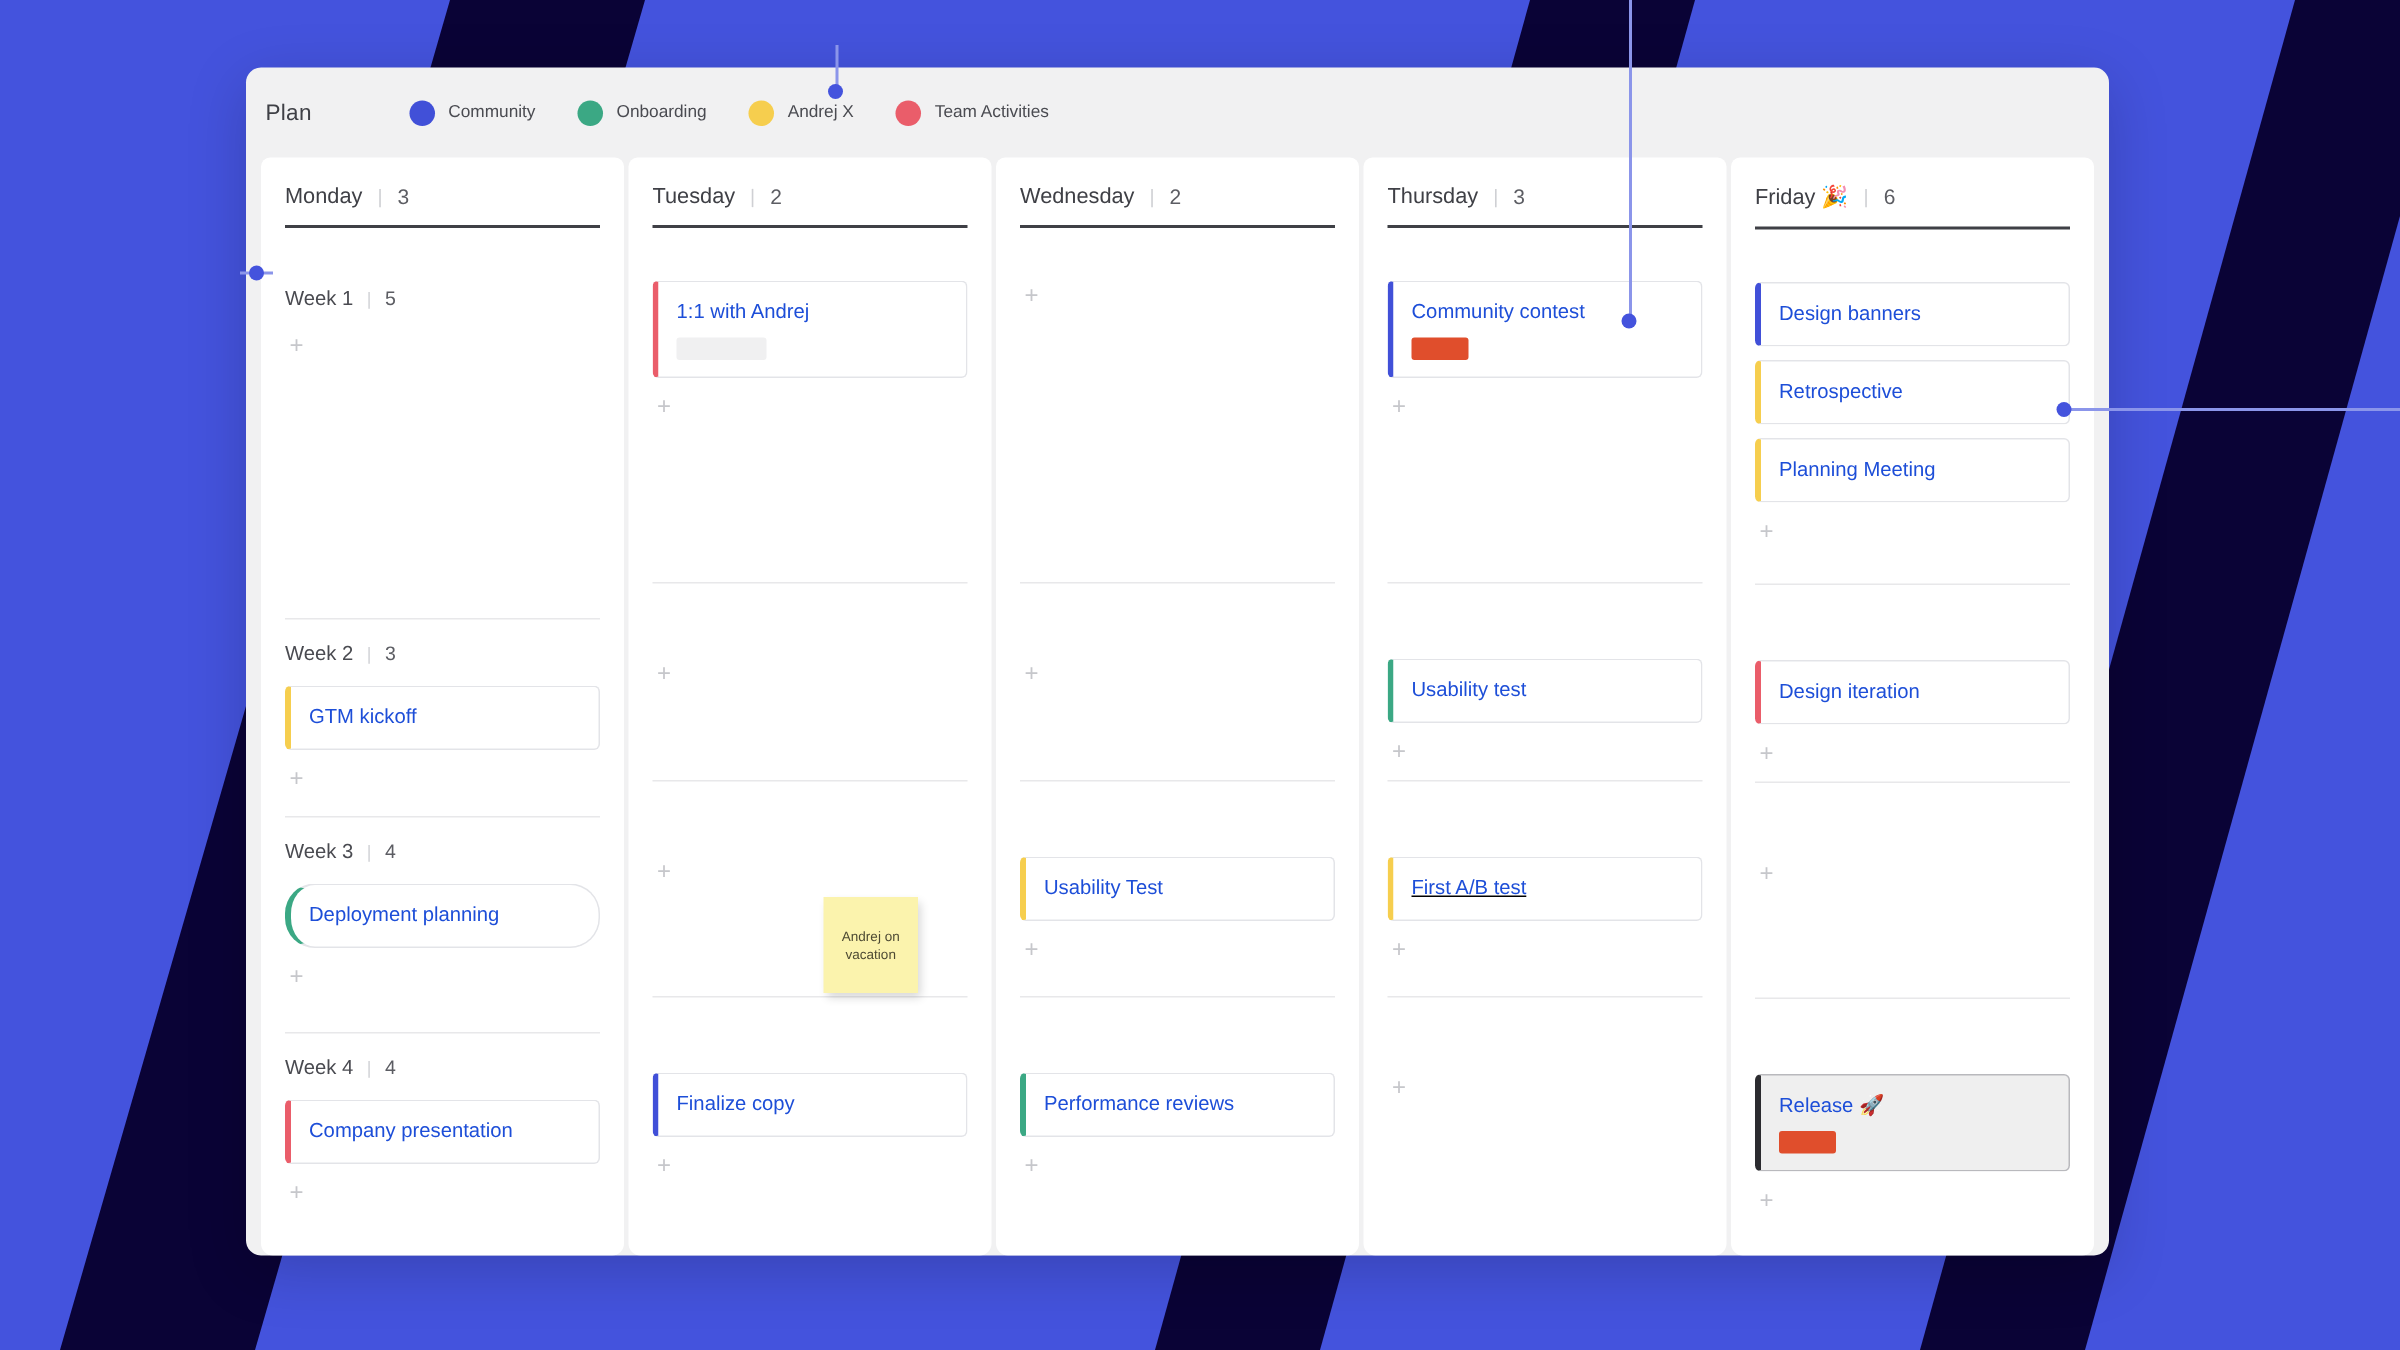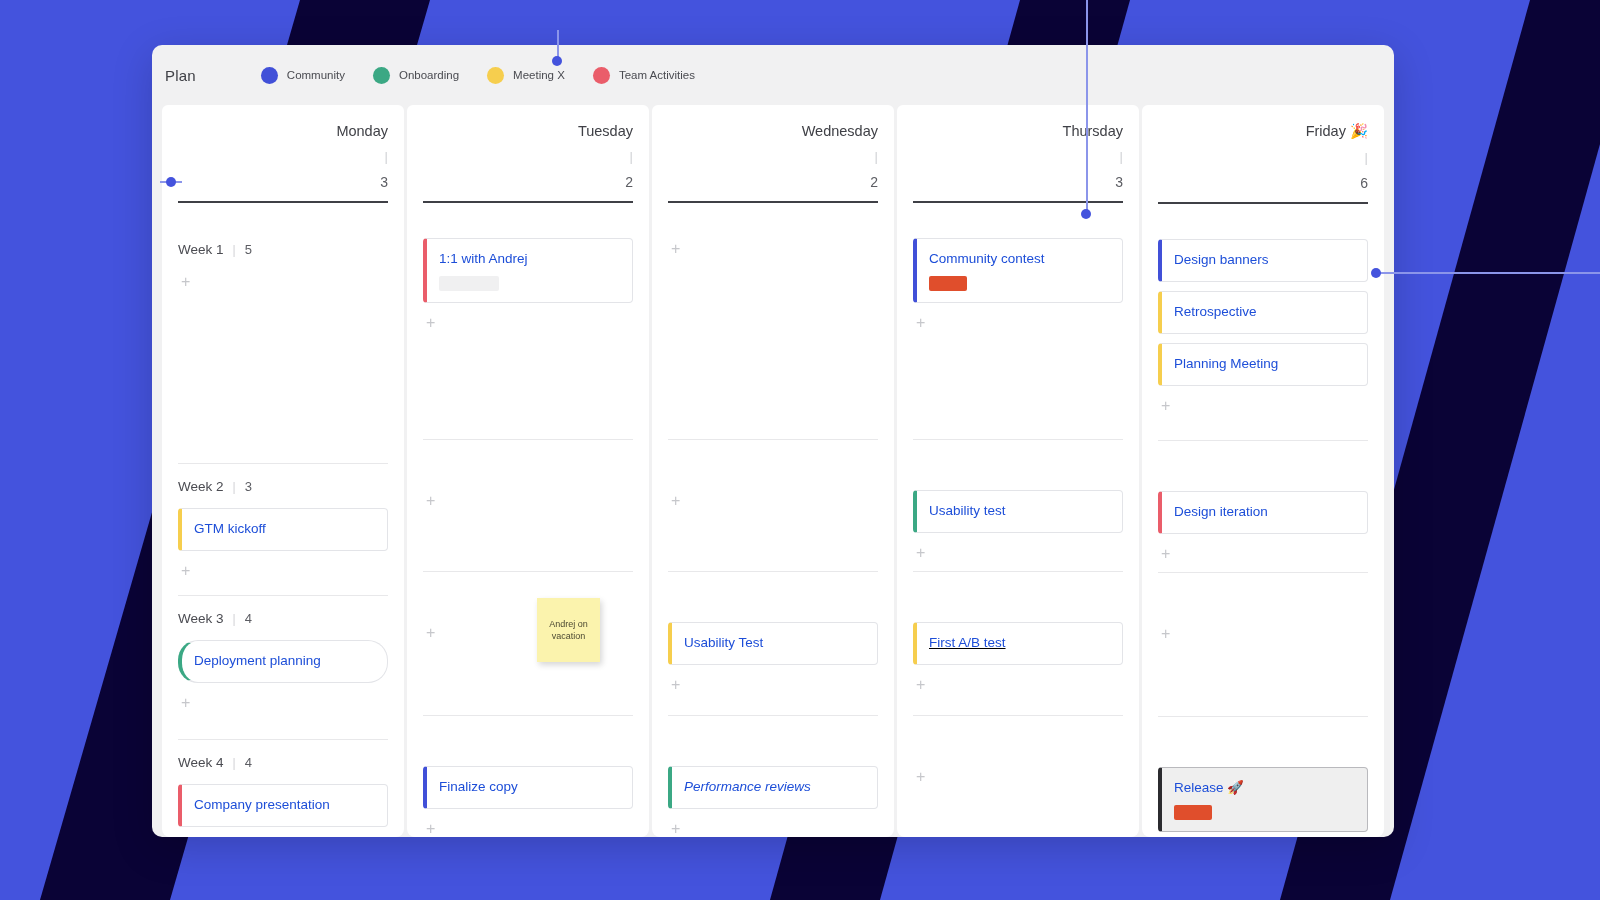--- a/index.html
+++ b/index.html
@@ -7,21 +7,21 @@
     width: 1600px; height: 900px; overflow: hidden;
     font-family: "Liberation Sans", sans-serif;
   }
   body { position: relative; background: #4453dd; }
 
   
   #bg { position: absolute; inset: 0; z-index: 0; }
 
   
   #window {
-    position: absolute; left: 152px; top: 45px;
+    position: absolute; left: 164px; top: 45px;
     width: 1242px; height: 792px;
     background: #f1f1f2;
     border-radius: 10px;
     z-index: 3;
     box-shadow: 0 10px 40px rgba(0,0,0,0.18);
     overflow: hidden;
   }
 
   
   #header {
@@ -44,21 +44,21 @@
     height: 732px;
   }
   .day-col {
     flex: 1 1 0; background: #ffffff;
     border-radius: 6px 6px 8px 8px;
     padding: 18px 16px 0 16px;
     position: relative;
     overflow: hidden;
   }
 
-  .day-head { display: flex; align-items: flex-end; gap: 10px; flex-direction: column; }
+  .day-head { display: flex; align-items: flex-start; gap: 10px; }
   .day-name { font-size: 14.5px; color: #3f4046; }
   .day-sep { color: #cfd0d4; font-size: 13px; }
   .day-count { font-size: 14px; color: #5c5d63; }
   .day-rule { height: 1.6px; background: #3f4046; margin-top: 11px; }
 
   
   .week-row { position: relative; }
   .week-row .rowline { height: 1px; background: #e8e8ea; }
   .week-head { display: flex; align-items: baseline; gap: 9px; padding-top: 15px; }
   .week-name { font-size: 13.5px; color: #4a4b51; }
@@ -134,21 +134,21 @@
         <div class="legend-item">
           <span class="legend-dot" style="background: rgb(65, 80, 216);"></span>
           <span class="legend-label">Community</span>
         </div>
         <div class="legend-item">
           <span class="legend-dot" style="background: rgb(59, 168, 132);"></span>
           <span class="legend-label">Onboarding</span>
         </div>
         <div class="legend-item">
           <span class="legend-dot" style="background: rgb(246, 206, 78);"></span>
-          <span class="legend-label">Meeting X</span>
+          <span class="legend-label">Andrej X</span>
         </div>
         <div class="legend-item">
           <span class="legend-dot" style="background: rgb(234, 93, 106);"></span>
           <span class="legend-label">Team Activities</span>
         </div>
       </div>
   </div>
 
   <div id="board">
       <div class="day-col">
@@ -280,21 +280,21 @@
             <div class="card" style="border-left-color: rgb(246, 206, 78);">
               <div class="card-title">Usability Test</div>
             </div>
             <div class="add-btn">+</div>
           </div>
         </div>
         <div class="week-row" style="height: 160px;">
           <div class="rowline"></div>
           <div class="spacer" style="height: 36px;"></div>
           <div class="week-body">
-            <div class="card" style="border-left-color: rgb(59, 168, 132); font-style: italic;">
+            <div class="card" style="border-left-color: rgb(59, 168, 132);">
               <div class="card-title">Performance reviews</div>
             </div>
             <div class="add-btn">+</div>
           </div>
         </div>
       </div>
       <div class="day-col">
         <div class="day-head">
           <span class="day-name">Thursday</span>
           <span class="day-sep">|</span>

